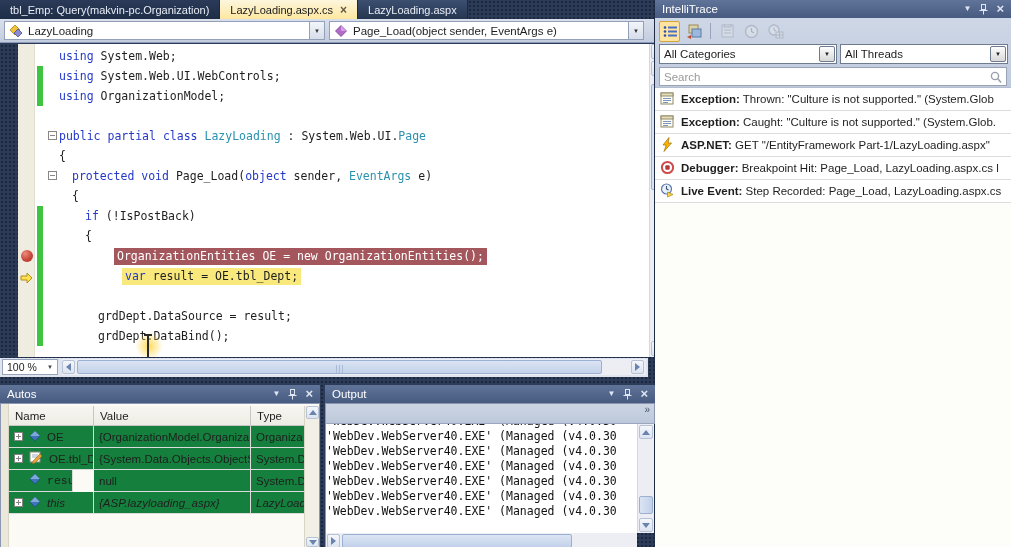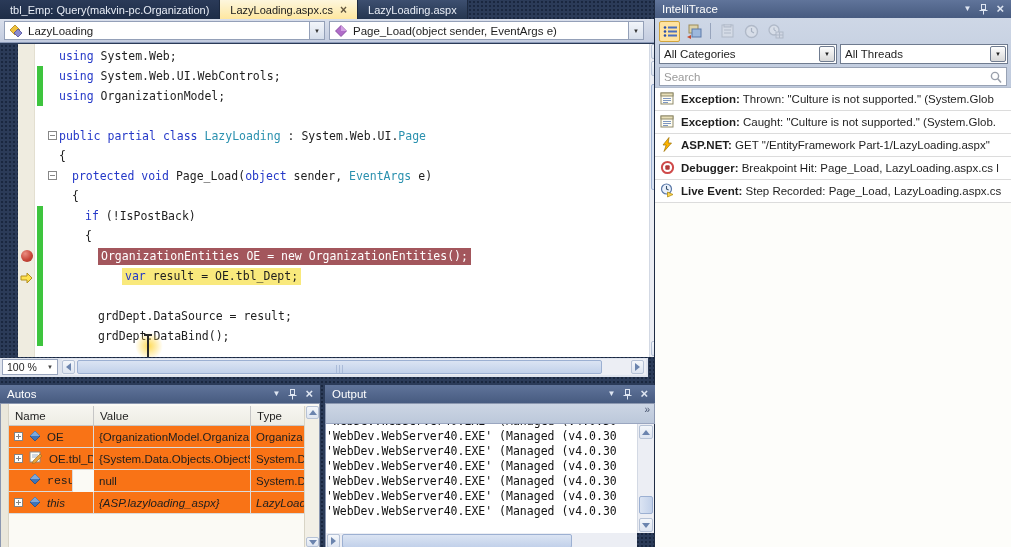--- a/index.html
+++ b/index.html
@@ -96,21 +96,21 @@
            padding-left:5px; gap:6px; white-space:nowrap; overflow:hidden; font-size:11.5px; cursor:default; }
   .it-row b{ font-weight:bold; }
   
   .autos{ position:absolute; left:0; top:385px; width:320px; height:162px; }
   .autos-body{ position:absolute; left:0; top:18px; right:0; bottom:0; background:#fbfaf5; border:1px solid #8b97b0; border-bottom:none; overflow:hidden; }
   .autos-strip{ position:absolute; left:0; top:0; width:8px; bottom:0; background:#eae7db; border-right:1px solid #d8d4c6; }
   .grid-hcell{ position:absolute; top:2px; height:20px; background:linear-gradient(#f7f6f1,#edece4); border-right:1px solid #c6c6c6;
                border-bottom:1px solid #c6c6c6; font-size:11.5px; display:flex; align-items:center; padding-left:6px; cursor:pointer; }
   .grid-row{ position:absolute; left:8px; height:22px; }
   .grid-cell{ position:absolute; top:0; height:22px; border-right:1px solid #dbdbdb; border-bottom:1px solid #dbdbdb;
-              font-size:11.5px; display:flex; align-items:center; padding-left:5px; overflow:hidden; white-space:nowrap; background:#f97316; }
+              font-size:11.5px; display:flex; align-items:center; padding-left:5px; overflow:hidden; white-space:nowrap; background:#15803d; }
   .expand-box{ width:9px; height:9px; border:1px solid #848484; flex:0 0 9px; margin-right:6px;
                background:linear-gradient(#848484,#848484) center/5px 1px no-repeat,
                           linear-gradient(#848484,#848484) center/1px 5px no-repeat,#fff; cursor:pointer; }
   .expand-spacer{ width:15px; flex:0 0 15px; }
   .autos-vscroll{ position:absolute; right:0; top:2px; width:15px; bottom:0; background:#f2efe6; border-left:1px solid #d8d4c6; }
   
   .output{ position:absolute; left:325px; top:385px; width:330px; height:162px; overflow:hidden; }
   .out-toolbar{ position:absolute; left:0; top:18px; right:0; height:21px; background:linear-gradient(#ccd5e4,#bcc8da);
                 border:1px solid #8b97b0; border-bottom:1px solid #9aa6c0; }
   .out-over{ position:absolute; right:4px; top:0px; font-size:10px; color:#44506b; cursor:pointer; }
@@ -166,21 +166,21 @@
           <div class="code-row"><span class="code-text" style="left: 41px;"><span class="tok-kw">using</span><span class="tok-pl"> System.Web;</span></span></div>
           <div class="code-row"><span class="chg"></span><span class="code-text" style="left: 41px;"><span class="tok-kw">using</span><span class="tok-pl"> System.Web.UI.WebControls;</span></span></div>
           <div class="code-row"><span class="chg"></span><span class="code-text" style="left: 41px;"><span class="tok-kw">using</span><span class="tok-pl"> OrganizationModel;</span></span></div>
           <div class="code-row"><span class="code-text" style="left: 41px;"></span></div>
           <div class="code-row"><span class="fold"></span><span class="code-text" style="left: 41px;"><span class="tok-kw">public</span><span class="tok-pl"> </span><span class="tok-kw">partial</span><span class="tok-pl"> </span><span class="tok-kw">class</span><span class="tok-pl"> </span><span class="tok-ty">LazyLoading</span><span class="tok-pl"> : System.Web.UI.</span><span class="tok-ty">Page</span></span></div>
           <div class="code-row"><span class="code-text" style="left: 41px;"><span class="tok-pl">{</span></span></div>
           <div class="code-row"><span class="fold"></span><span class="code-text" style="left: 54px;"><span class="tok-kw">protected</span><span class="tok-pl"> </span><span class="tok-kw">void</span><span class="tok-pl"> Page_Load(</span><span class="tok-kw">object</span><span class="tok-pl"> sender, </span><span class="tok-ty">EventArgs</span><span class="tok-pl"> e)</span></span></div>
           <div class="code-row"><span class="code-text" style="left: 54px;"><span class="tok-pl">{</span></span></div>
           <div class="code-row"><span class="chg"></span><span class="code-text" style="left: 67px;"><span class="tok-kw">if</span><span class="tok-pl"> (!IsPostBack)</span></span></div>
           <div class="code-row"><span class="chg"></span><span class="code-text" style="left: 67px;"><span class="tok-pl">{</span></span></div>
-          <div class="code-row"><span class="chg"></span><span class="bp-dot"></span><span class="code-text" style="left: 80px;"><span class="hl-bp"><span class="tok-pl">OrganizationEntities OE = new OrganizationEntities();</span></span></span></div>
+          <div class="code-row"><span class="chg"></span><span class="bp-dot"></span><span class="code-text" style="left: 96px;"><span class="hl-bp"><span class="tok-pl">OrganizationEntities OE = new OrganizationEntities();</span></span></span></div>
           <div class="code-row"><span class="chg"></span><span class="cur-arrow"><svg width="13" height="12" viewBox="0 0 13 12">
                 <path d="M1 4 H7 V1 L12 6 L7 11 V8 H1 Z" fill="#ffe14d" stroke="#b38f1f"></path>
               </svg></span><span class="code-text" style="left: 80px; padding-left: 24px;"><span class="hl-cur"><span class="tok-kw">var</span><span class="tok-pl"> result = OE.tbl_Dept;</span></span></span></div>
           <div class="code-row"><span class="chg"></span><span class="code-text" style="left: 41px;"></span></div>
           <div class="code-row"><span class="chg"></span><span class="code-text" style="left: 80px;"><span class="tok-pl">grdDept.DataSource = result;</span></span></div>
           <div class="code-row"><span class="chg"></span><span class="code-text" style="left: 80px;"><span class="tok-pl">grdDept.DataBind();</span></span></div>
         </div>
       <div class="cursor-halo"></div>
       <div class="cursor-ibeam"></div>
       <div class="vscroll">

